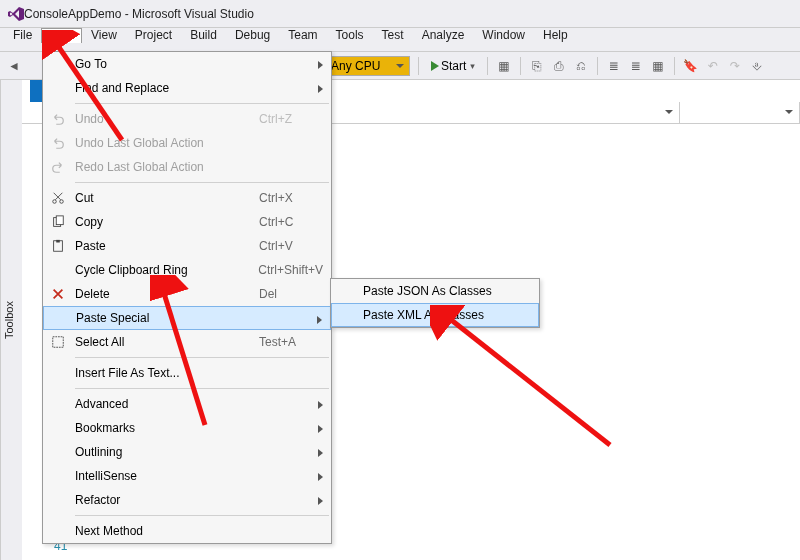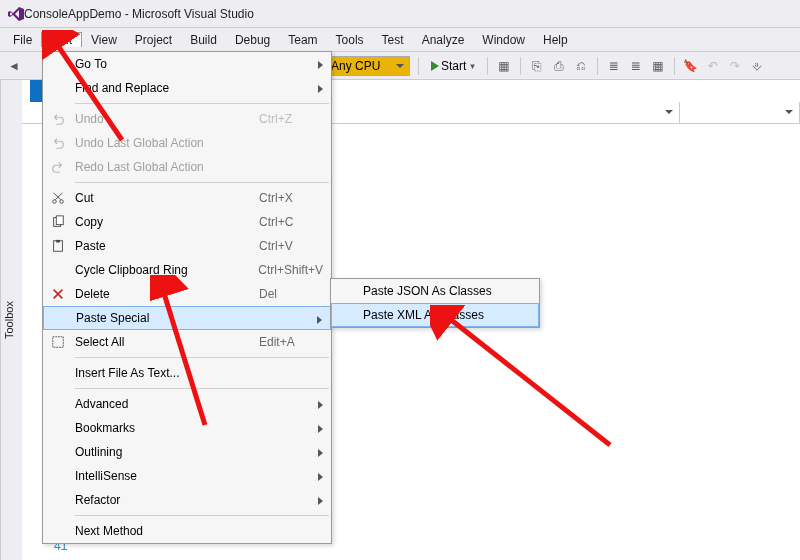--- a/index.html
+++ b/index.html
@@ -4,21 +4,21 @@
 <style>
   * { margin: 0; padding: 0; box-sizing: border-box; font-family: "Segoe UI", Tahoma, sans-serif; }
   html, body { width: 800px; height: 560px; overflow: hidden; background: #fff; }
   .titlebar {
     height: 28px; display: flex; align-items: center; 
     padding: 0 8px; background: #eeeef2; border-bottom: 1px solid #ccc;
     font-size: 12px; color: #1e1e1e;
   }
   .titlebar .vs-icon { width: 16px; height: 16px; }
   .menubar {
-    height: 24px; display: flex; align-items: center; background: #eeeef2;
+    height: 24px; display: flex; align-items: flex-start; background: #eeeef2;
     border-bottom: 1px solid #ccc; font-size: 12px;
     padding-left: 4px;
   }
   .menubar .menuitem {
     padding: 0 9px; display: flex; align-items: center; cursor: default; color: #1e1e1e; position: relative;
   }
   .menubar .menuitem.open { background: #fff; border: 1px solid #9a9a9a; border-bottom: none; }
   .toolbar {
     height: 28px; background: #eeeef2; border-bottom: 1px solid #ccc;
     display: flex; align-items: center; padding: 0 6px; gap: 6px; font-size: 12px;
@@ -248,21 +248,21 @@
       <span class="label">Paste Special</span>
       <span class="sub-arrow"></span>
     </div>
     <div class="row">
       <span class="icon-cell">
         <svg width="14" height="14" viewBox="0 0 16 16">
           <rect x="2" y="2" width="12" height="12" fill="none" stroke="#424242" stroke-dasharray="2 1"></rect>
         </svg>
       </span>
       <span class="label">Select All</span>
-      <span class="shortcut">Edit+A</span>
+      <span class="shortcut">Test+A</span>
     </div>
     <div class="sep-row"></div>
     <div class="row">
       <span class="icon-cell"></span>
       <span class="label">Insert File As Text...</span>
     </div>
     <div class="sep-row"></div>
     <div class="row">
       <span class="icon-cell"></span>
       <span class="label">Advanced</span>

